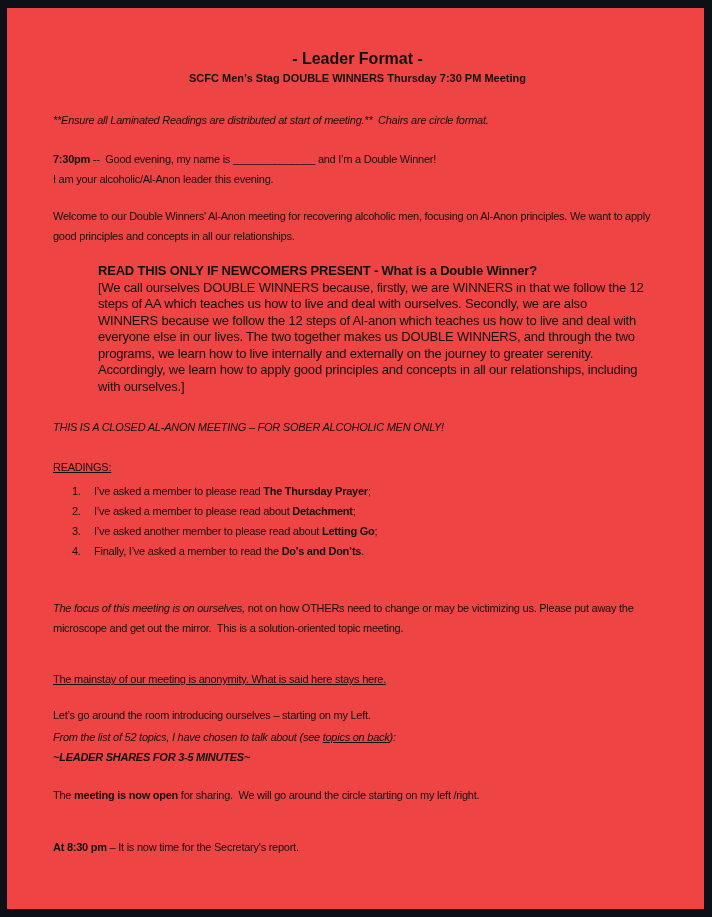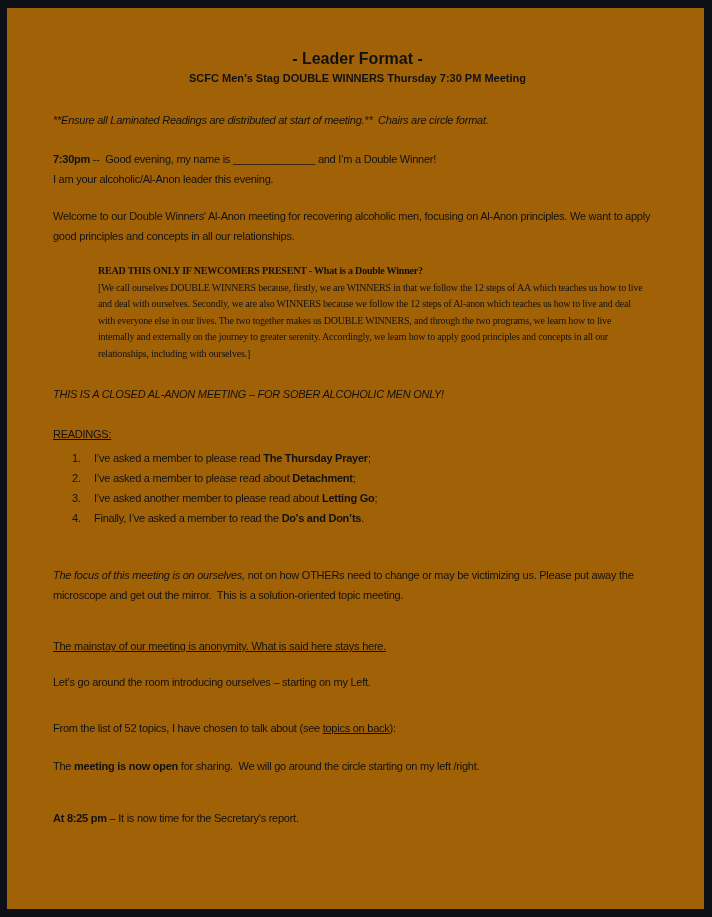--- a/index.html
+++ b/index.html
@@ -7,46 +7,46 @@
     width: 712px; height: 917px;
     background: #0d1117;
     font-family: "Liberation Sans", sans-serif;
     color: #111111;
     position: relative;
     overflow: hidden;
   }
   .page {
     position: absolute;
     left: 7px; top: 8px; right: 8px; bottom: 8px;
-    background: #a16207;
+    background: #ef4444;
     padding: 41px 42px 12px 46px;
     box-sizing: border-box;
     overflow: hidden;
   }
   .txt { font-size: 11px; line-height: 20px; letter-spacing: -0.25px; white-space: pre-wrap; }
   .b { font-weight: bold; }
   .i { font-style: italic; }
   .u { text-decoration: underline; }
   .center { text-align: center; }
   .doc-title { font-size: 16px; font-weight: bold; line-height: 19px; }
   .doc-subtitle { font-size: 11px; font-weight: bold; line-height: 19px; margin-top: 1px; }
   .setup-note { margin-top: 22px; font-style: italic; }
   .intro { margin-top: 19px; }
   .welcome { margin-top: 17px; }
   .newcomers { margin-top: 17px; margin-left: 45px; margin-right: 14px; }
-  .newcomers .txt-sm { font-size: 10px; line-height: 16.5px; letter-spacing: -0.2px; white-space: pre-wrap; font-family: Liberation Serif, serif; }
+  .newcomers .txt-sm { font-size: 13px; line-height: 16.5px; letter-spacing: -0.2px; white-space: pre-wrap; }
   .closed { margin-top: 22px; font-style: italic; }
   .readings-heading { margin-top: 20px; }
   .readings-list { margin-top: 4px; }
   .reading-item { display: flex; margin-left: 19px; }
   .reading-num { width: 22px; flex: 0 0 22px; }
   .focus { margin-top: 37px; }
   .anonymity { margin-top: 31px; text-decoration: underline; }
   .introductions { margin-top: 16px; }
-  .topic { margin-top: 26px; }
+  .topic { margin-top: 2px; font-style: italic; }
   .open-sharing { margin-top: 18px; }
   .schedule-825 { margin-top: 32px; }
   .schedule-830 { margin-top: 16px; }
 </style>
 </head>
 <body>
 
 <div class="page">
 
   <div class="doc-title center">- Leader Format -</div>
@@ -77,20 +77,21 @@
   </div>
 
   <div class="txt focus"><span class="i">The focus of this meeting is on ourselves,</span><span> not on how OTHERs need to change or may be victimizing us. Please put away the microscope and get out the mirror.  This is a solution-oriented topic meeting.</span></div>
 
   <div class="txt anonymity">The mainstay of our meeting is anonymity. What is said here stays here.</div>
 
   <div class="txt introductions">Let’s go around the room introducing ourselves – starting on my Left.</div>
 
   <div class="topic">
     <div class="txt"><span>From the list of 52 topics, I have chosen to talk about (see </span><span class="u">topics on back</span><span>):</span></div>
+    <div class="txt b">~LEADER SHARES FOR 3-5 MINUTES~</div>
   </div>
 
   <div class="txt open-sharing"><span>The </span><span class="b">meeting is now open</span><span> for sharing.  We will go around the circle starting on my left /right.</span></div>
 
-  <div class="txt schedule-825"><span class="b">At 8:25 pm</span><span> – It is now time for the Secretary's report.</span></div>
+  <div class="txt schedule-825"><span class="b">At 8:30 pm</span><span> – It is now time for the Secretary's report.</span></div>
 
 
 </div>
 
 </body></html>

